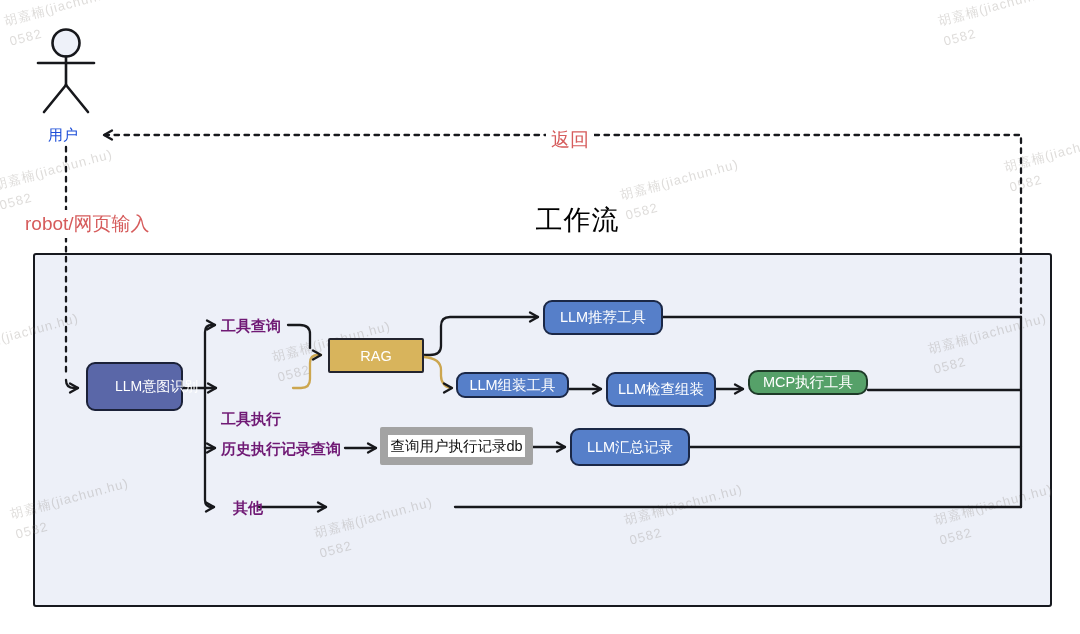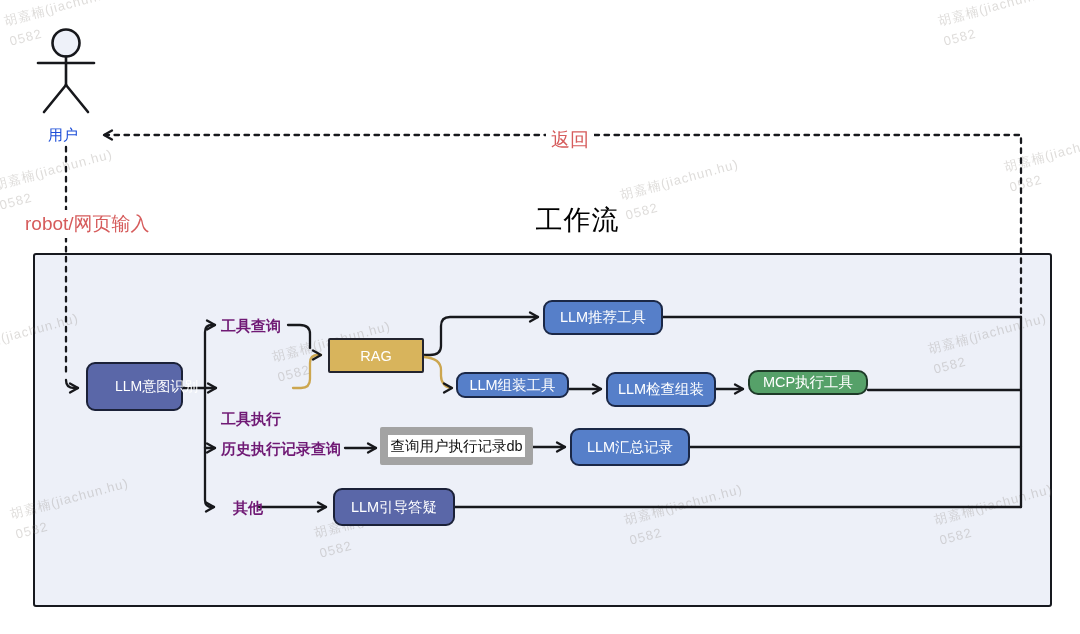--- a/index.html
+++ b/index.html
@@ -170,15 +170,14 @@
   <div class="branch-label" style="left:221px;top:499px;margin-left:12px;">其他</div>
 
   <div class="node indigo" style="left:86px;top:362px;width:97px;height:49px;font-size:14px;padding-left:44px;">LLM意图识别</div>
   <div class="node gold" style="left:328px;top:338px;width:96px;height:35px;border-radius:2px;">RAG</div>
   <div class="node blue" style="left:543px;top:300px;width:120px;height:35px;">LLM推荐工具</div>
   <div class="node blue" style="left:456px;top:372px;width:113px;height:26px;">LLM组装工具</div>
   <div class="node blue" style="left:606px;top:372px;width:110px;height:35px;">LLM检查组装</div>
   <div class="node green" style="left:748px;top:370px;width:120px;height:25px;border-radius:10px;">MCP执行工具</div>
   <div class="node plain" style="left:380px;top:427px;width:153px;height:38px;">查询用户执行记录db</div>
   <div class="node blue" style="left:570px;top:428px;width:120px;height:38px;">LLM汇总记录</div>
-  <div class="node indigo" style="left:333px;top:488px;width:122px;height:38px;">LLM引导答疑</div>
 
 </div>
 
 </body></html>

